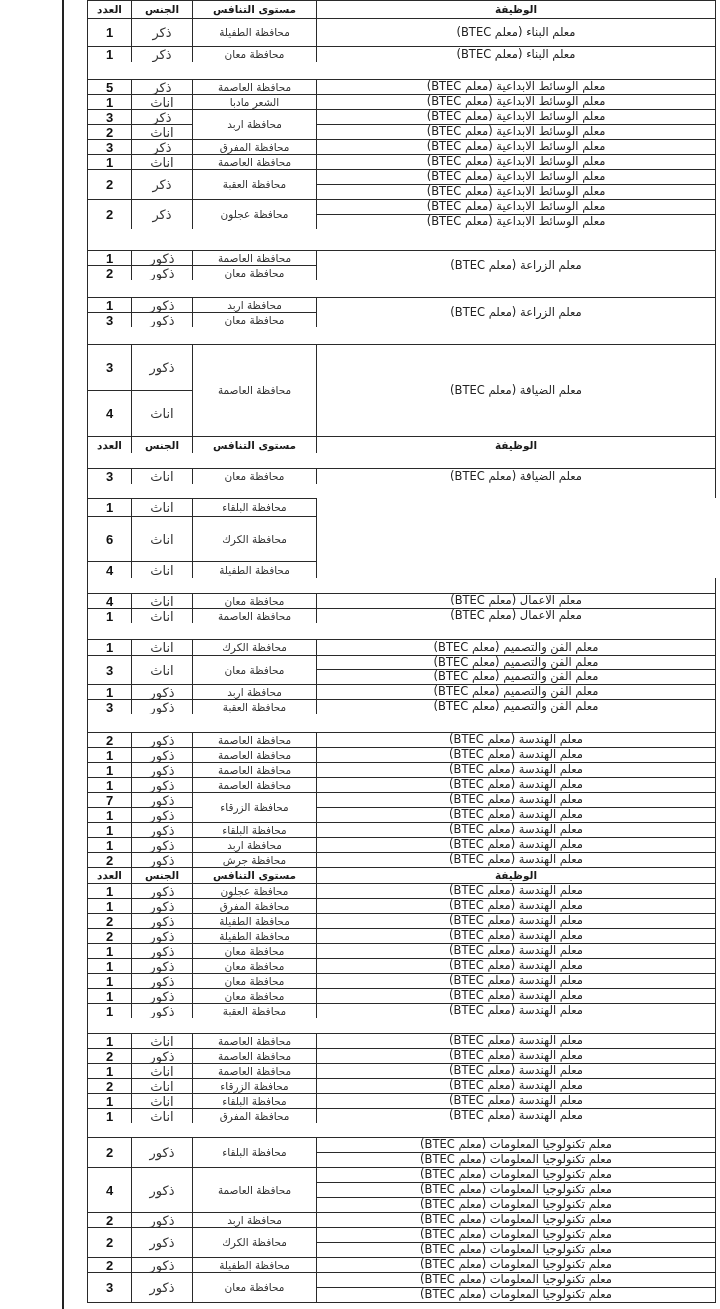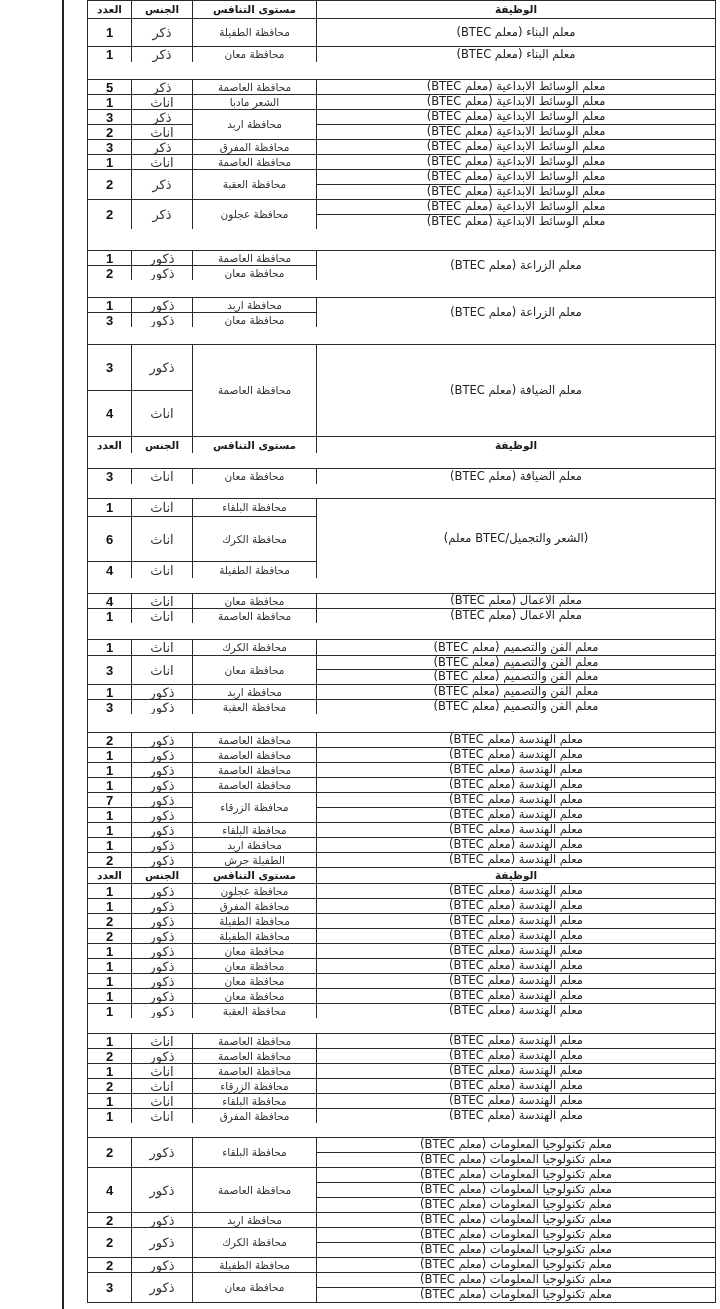--- a/index.html
+++ b/index.html
@@ -95,21 +95,20 @@
       <div class="cell hdr" style="left: 0px; top: 436px; width: 45px; height: 18px;">العدد</div>
       <div class="cell hdr" style="left: 44px; top: 436px; width: 62px; height: 18px;">الجنس</div>
       <div class="cell hdr" style="left: 105px; top: 436px; width: 125px; height: 18px;">مستوى التنافس</div>
       <div class="cell hdr" style="left: 229px; top: 436px; width: 400px; height: 18px;">الوظيفة</div>
       <div class="spacer" style="left: 0px; top: 453px; width: 629px; height: 15px;"></div>
       <div class="cell num" style="left: 0px; top: 468px; width: 45px; height: 17px;">3</div>
       <div class="cell gen" style="left: 44px; top: 468px; width: 62px; height: 17px;">اناث</div>
       <div class="cell lvl" style="left: 105px; top: 468px; width: 125px; height: 17px;">محافظة معان</div>
       <div class="cell job" style="left: 229px; top: 468px; width: 400px; height: 17px;">معلم الضيافة (معلم BTEC)</div>
       <div class="spacer" style="left: 0px; top: 484px; width: 629px; height: 14px;"></div>
-      <div class="cell job" style="left: 229px; top: 498px; width: 400px; height: 81px;">(الشعر والتجميل/BTEC معلم)</div>
       <div class="cell num" style="left: 0px; top: 498px; width: 45px; height: 19px;">1</div>
       <div class="cell gen" style="left: 44px; top: 498px; width: 62px; height: 19px;">اناث</div>
       <div class="cell lvl" style="left: 105px; top: 498px; width: 125px; height: 19px;">محافظة البلقاء</div>
       <div class="cell num" style="left: 0px; top: 516px; width: 45px; height: 46px;">6</div>
       <div class="cell gen" style="left: 44px; top: 516px; width: 62px; height: 46px;">اناث</div>
       <div class="cell lvl" style="left: 105px; top: 516px; width: 125px; height: 46px;">محافظة الكرك</div>
       <div class="cell num" style="left: 0px; top: 561px; width: 45px; height: 18px;">4</div>
       <div class="cell gen" style="left: 44px; top: 561px; width: 62px; height: 18px;">اناث</div>
       <div class="cell lvl" style="left: 105px; top: 561px; width: 125px; height: 18px;">محافظة الطفيلة</div>
       <div class="spacer" style="left: 0px; top: 578px; width: 629px; height: 15px;"></div>
@@ -166,21 +165,21 @@
       <div class="cell num" style="left: 0px; top: 822px; width: 45px; height: 16px;">1</div>
       <div class="cell gen" style="left: 44px; top: 822px; width: 62px; height: 16px;">ذكور</div>
       <div class="cell lvl" style="left: 105px; top: 822px; width: 125px; height: 16px;">محافظة البلقاء</div>
       <div class="cell job" style="left: 229px; top: 822px; width: 400px; height: 16px;">معلم الهندسة (معلم BTEC)</div>
       <div class="cell num" style="left: 0px; top: 837px; width: 45px; height: 16px;">1</div>
       <div class="cell gen" style="left: 44px; top: 837px; width: 62px; height: 16px;">ذكور</div>
       <div class="cell lvl" style="left: 105px; top: 837px; width: 125px; height: 16px;">محافظة اربد</div>
       <div class="cell job" style="left: 229px; top: 837px; width: 400px; height: 16px;">معلم الهندسة (معلم BTEC)</div>
       <div class="cell num" style="left: 0px; top: 852px; width: 45px; height: 16px;">2</div>
       <div class="cell gen" style="left: 44px; top: 852px; width: 62px; height: 16px;">ذكور</div>
-      <div class="cell lvl" style="left: 105px; top: 852px; width: 125px; height: 16px;">الطفيلة جرش</div>
+      <div class="cell lvl" style="left: 105px; top: 852px; width: 125px; height: 16px;">محافظة جرش</div>
       <div class="cell job" style="left: 229px; top: 852px; width: 400px; height: 16px;">معلم الهندسة (معلم BTEC)</div>
       <div class="cell hdr" style="left: 0px; top: 867px; width: 45px; height: 17px;">العدد</div>
       <div class="cell hdr" style="left: 44px; top: 867px; width: 62px; height: 17px;">الجنس</div>
       <div class="cell hdr" style="left: 105px; top: 867px; width: 125px; height: 17px;">مستوى التنافس</div>
       <div class="cell hdr" style="left: 229px; top: 867px; width: 400px; height: 17px;">الوظيفة</div>
       <div class="cell num" style="left: 0px; top: 883px; width: 45px; height: 16px;">1</div>
       <div class="cell gen" style="left: 44px; top: 883px; width: 62px; height: 16px;">ذكور</div>
       <div class="cell lvl" style="left: 105px; top: 883px; width: 125px; height: 16px;">محافظة عجلون</div>
       <div class="cell job" style="left: 229px; top: 883px; width: 400px; height: 16px;">معلم الهندسة (معلم BTEC)</div>
       <div class="cell num" style="left: 0px; top: 898px; width: 45px; height: 16px;">1</div>

